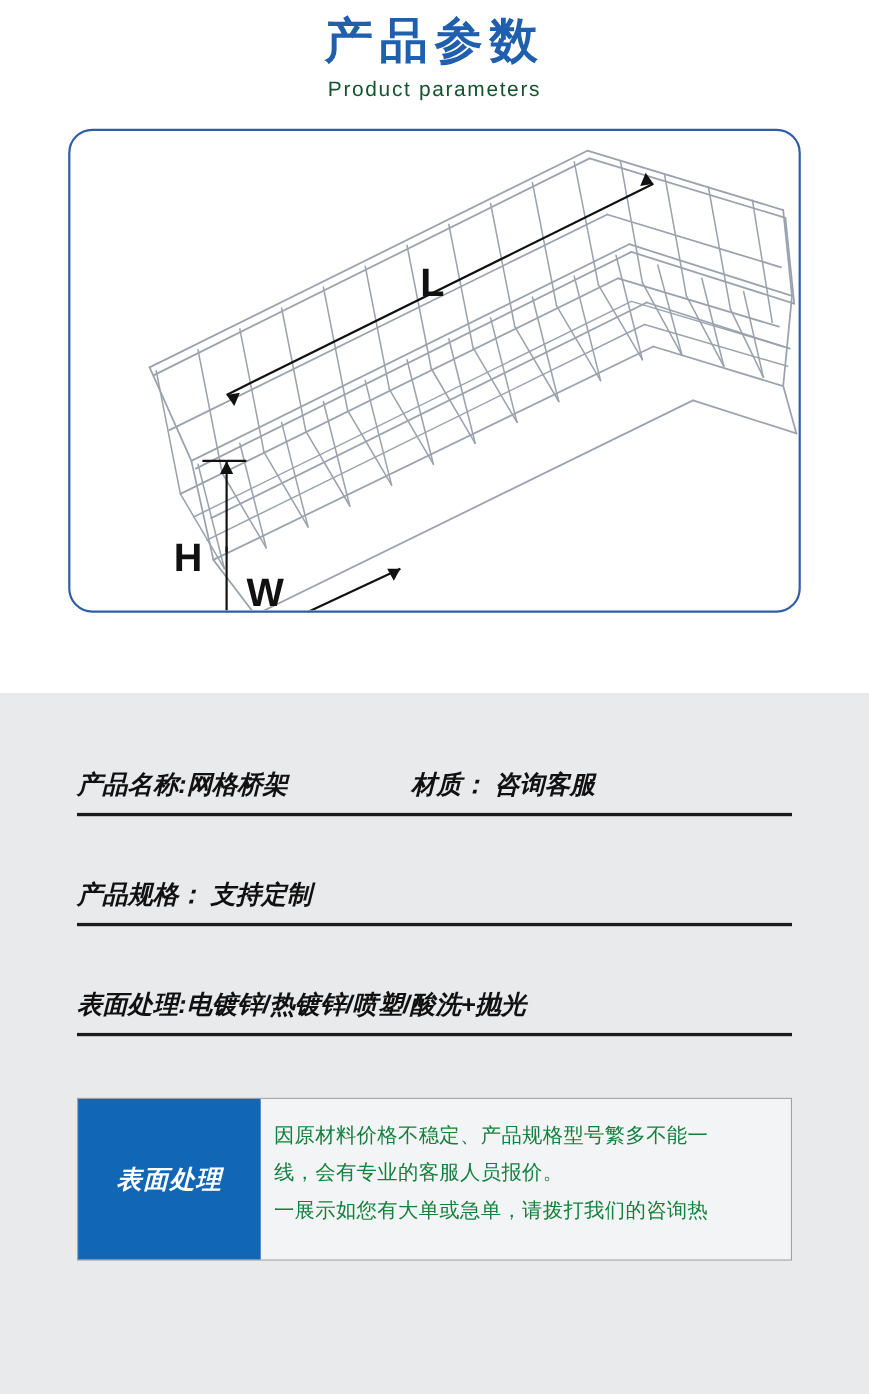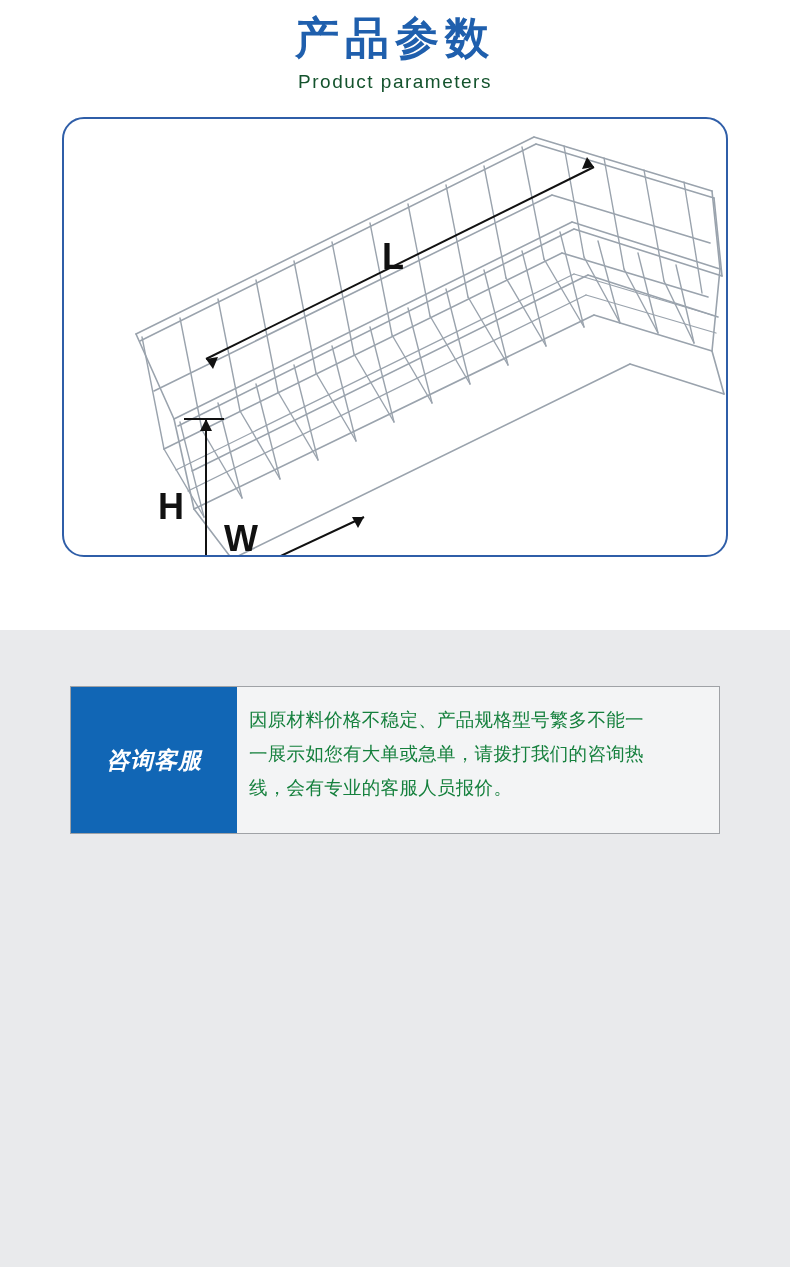--- a/index.html
+++ b/index.html
@@ -231,24 +231,40 @@
         <polygon points="300,398 288,398 294,409" fill="#111111" stroke="none"></polygon>
       </g>
 
       <text x="318" y="150" font-family="Liberation Sans, sans-serif" font-size="36" font-weight="bold" fill="#111111">L</text>
       <text x="94" y="400" font-family="Liberation Sans, sans-serif" font-size="36" font-weight="bold" fill="#111111">H</text>
       <text x="160" y="432" font-family="Liberation Sans, sans-serif" font-size="36" font-weight="bold" fill="#111111">W</text>
     </svg>
   </div>
 
   <div class="spec-panel">
+    <div class="spec-inner">
+
+      <div class="spec-row">
+        <div class="spec-text">产品名称:网格桥架</div>
+        <div class="spec-text second">材质： 咨询客服</div>
+      </div>
+
+      <div class="spec-row">
+        <div class="spec-text">产品规格： 支持定制</div>
+      </div>
+
+      <div class="spec-row">
+        <div class="spec-text">表面处理:电镀锌/热镀锌/喷塑/酸洗+抛光</div>
+      </div>
+
+    </div>
 
     <div class="tip-box">
-      <div class="tip-label">咨询客服</div>
+      <div class="tip-label">表面处理</div>
       <div class="tip-body">
         <div>因原材料价格不稳定、产品规格型号繁多不能一</div>
+        <div>线，会有专业的客服人员报价。</div>
         <div>一展示如您有大单或急单，请拨打我们的咨询热</div>
-        <div>线，会有专业的客服人员报价。</div>
       </div>
     </div>
   </div>
 
 </div>
 
 </body></html>

